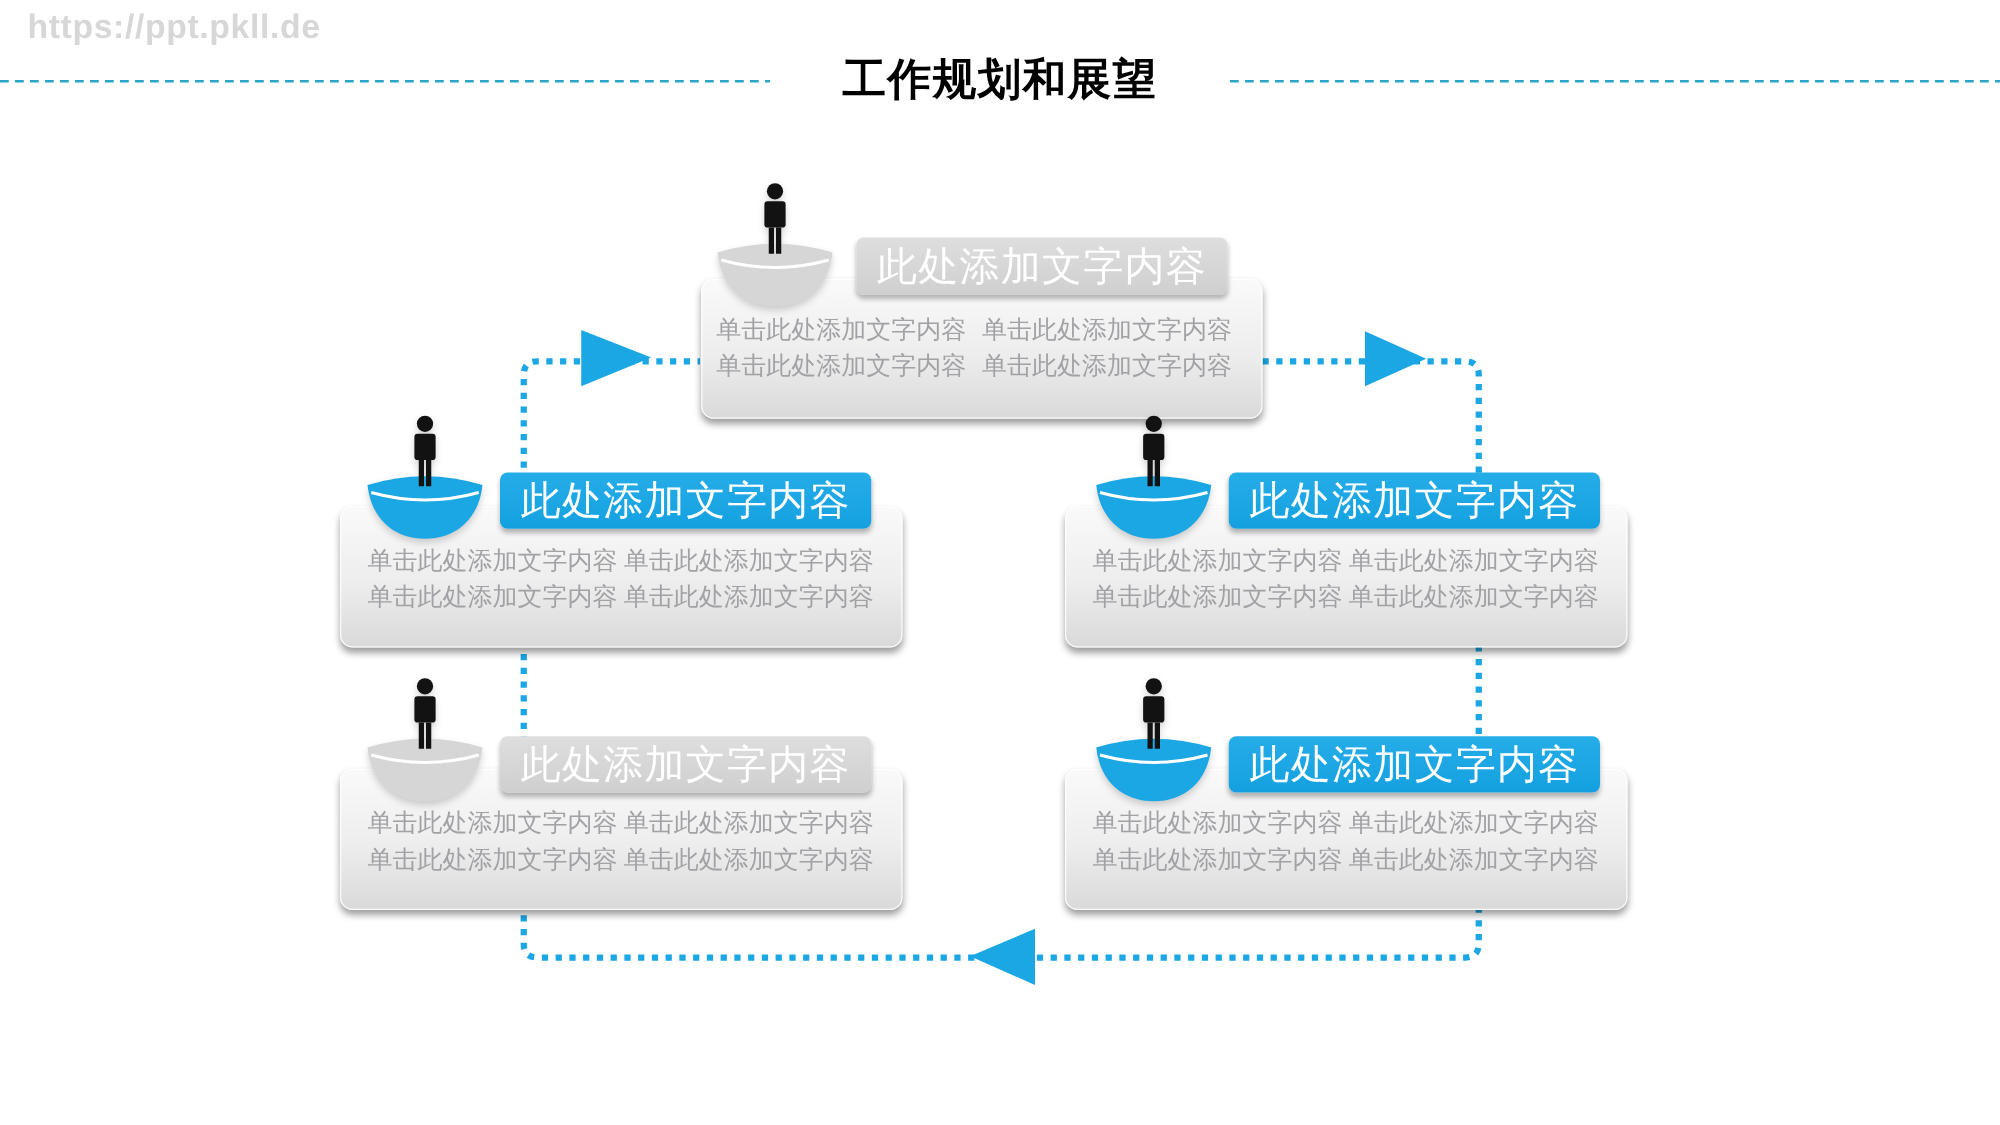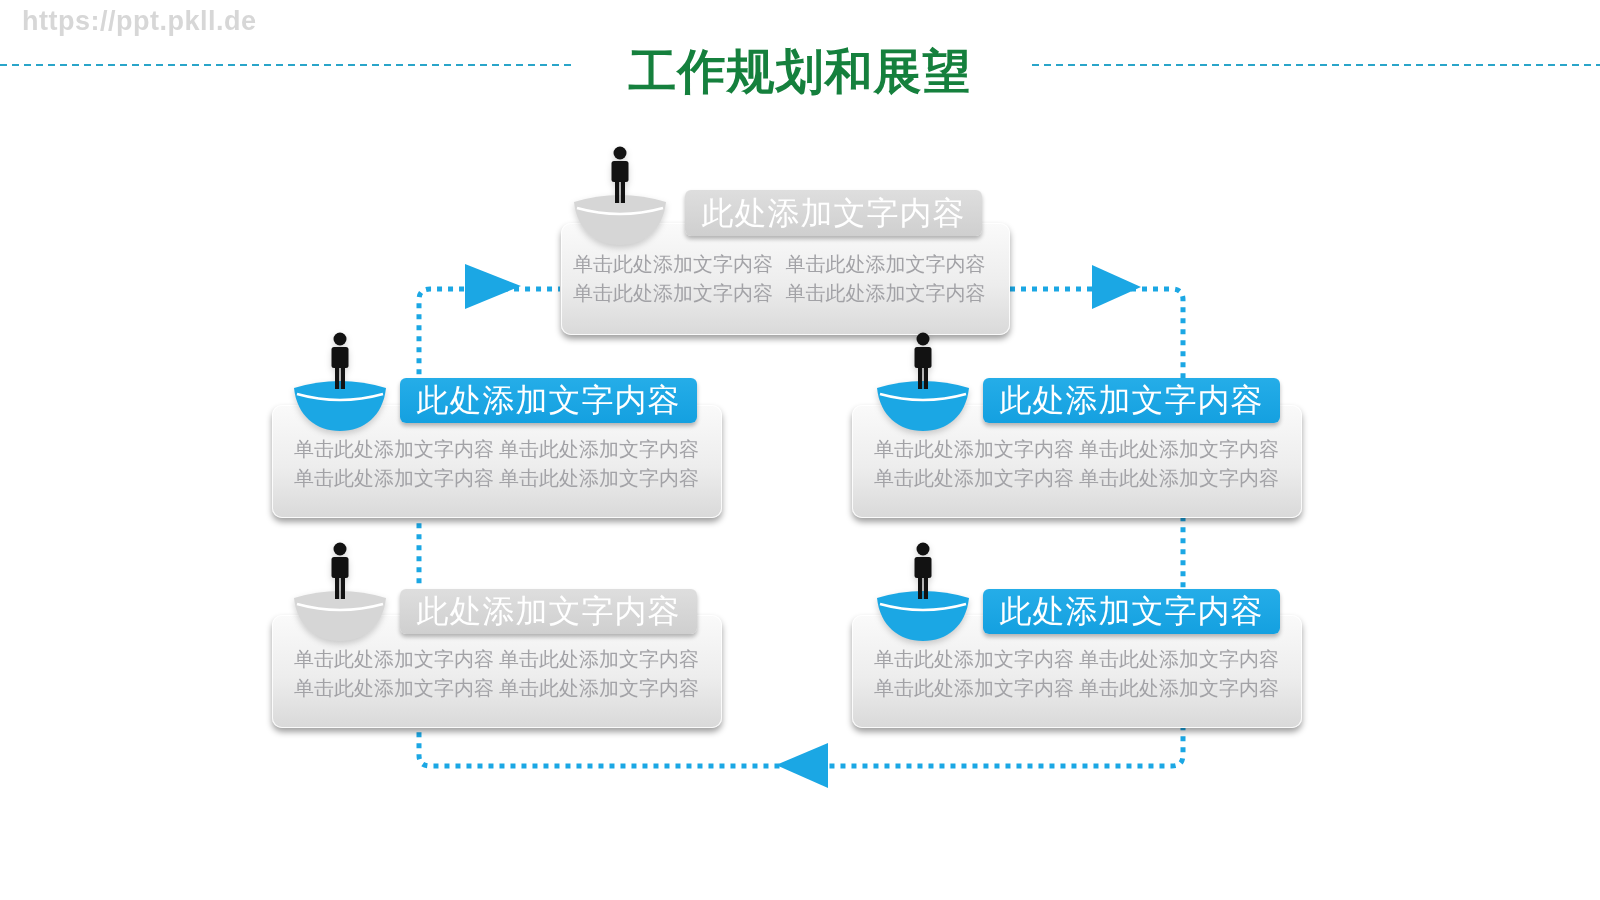--- a/index.html
+++ b/index.html
@@ -37,23 +37,23 @@
     top: 34px;
     left: 0;
     width: 1600px;
     text-align: center;
     z-index: 5;
   }
   .title {
     display: inline-block;
     background: #ffffff;
     padding: 6px 58px 10px 58px;
-    font-size: 48px;
+    font-size: 35px;
     font-weight: bold;
-    color: #15803d;
+    color: #000000;
     letter-spacing: 1px;
   }
 
   .group { position: absolute; z-index: 2; }
 
   .card {
     position: absolute;
     border-radius: 10px;
     background: linear-gradient(180deg, #fafafa 0%, #ededed 55%, #d9d9d9 100%);
     box-shadow: 0 4px 6px rgba(0,0,0,0.38), inset 0 0 0 1px rgba(255,255,255,0.85);

